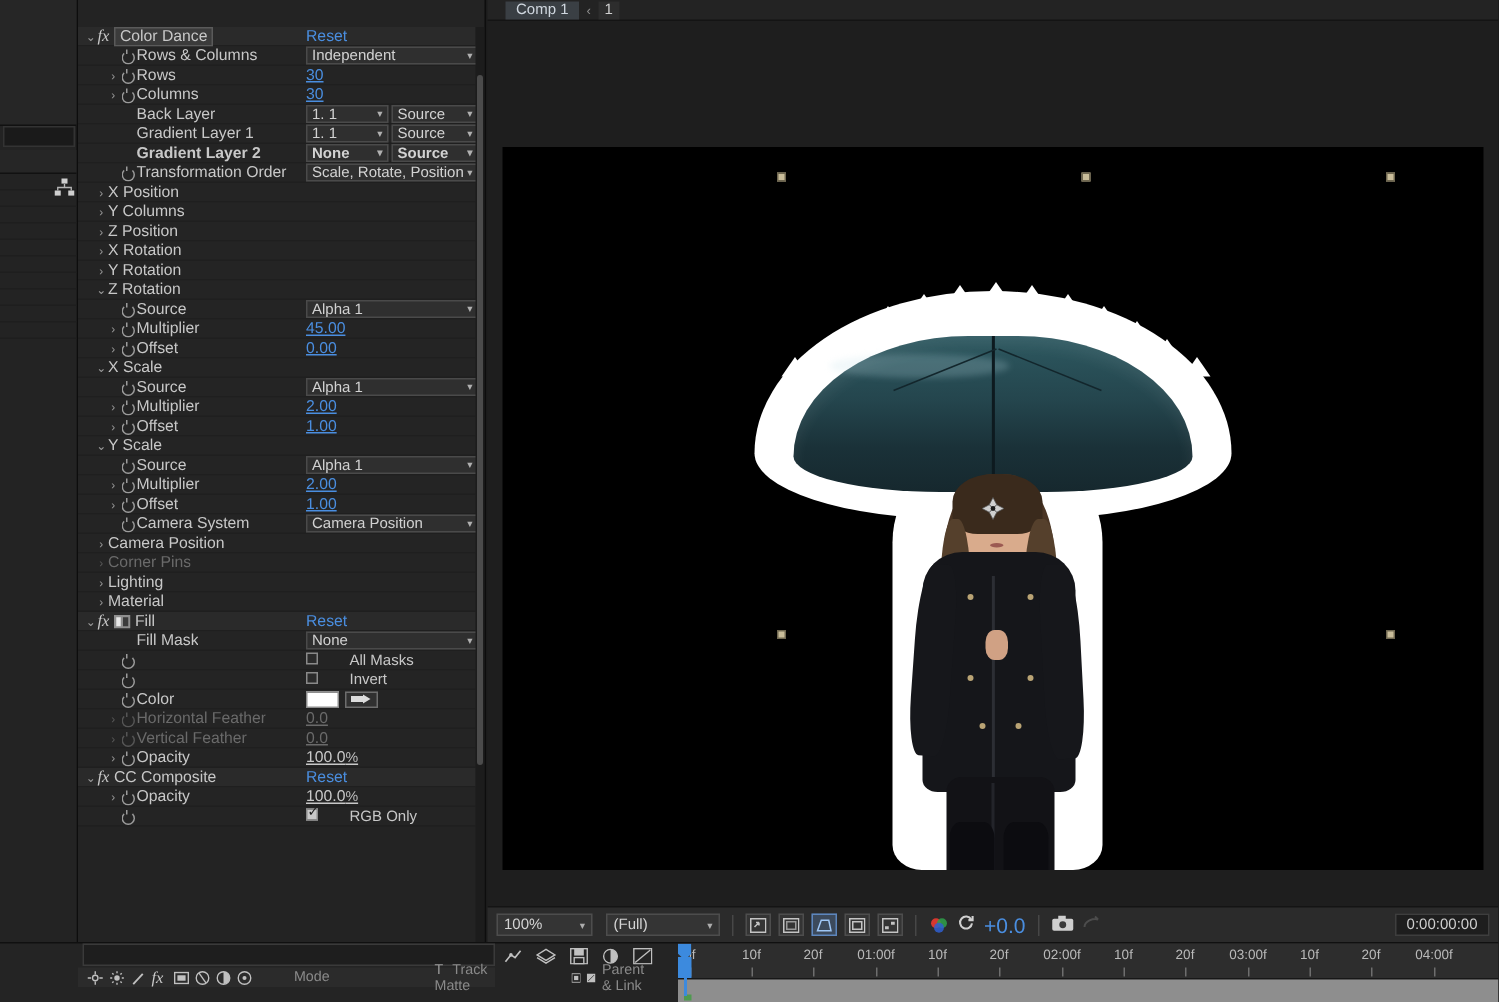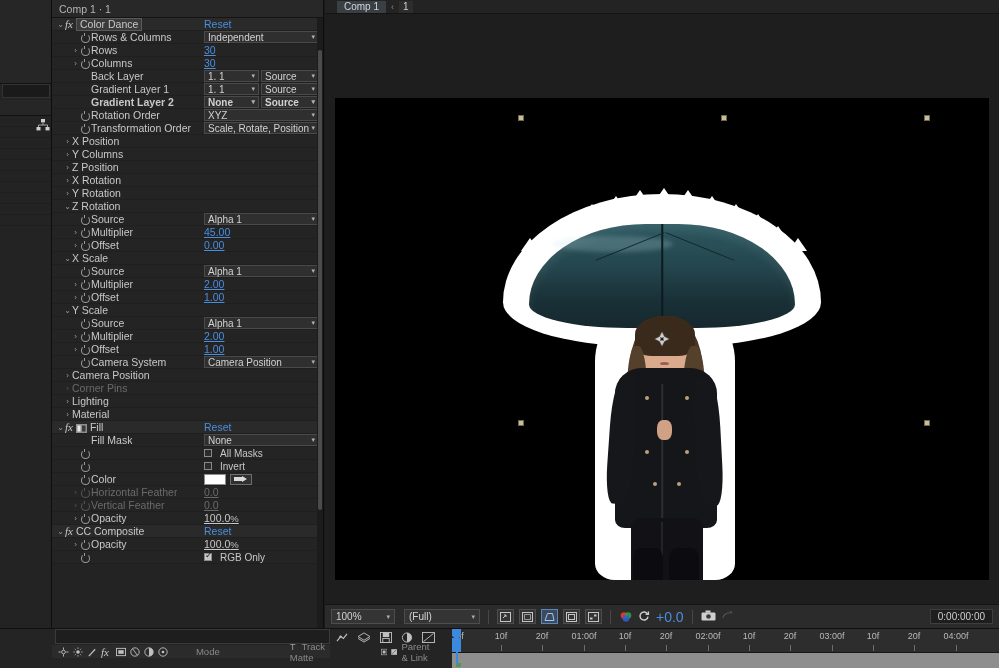--- a/index.html
+++ b/index.html
@@ -73,21 +73,21 @@
   .dd{
     position:absolute; height:12px; background:#2f2f2f; border:1px solid #4a4a4a;
     display:flex; align-items:center; padding:0 3px; font-size:10px; color:#d2d2d2;
     cursor:pointer;
   }
   .dd .car{ margin-left:auto; font-size:7px; color:#b0b0b0;}
   .dd.wide{ left:152px; width:115px; }
   .dd.half{ left:152px; width:55px; }
   .dd.half2{ left:209px; width:58px; }
 
-  .cbrow{ position:absolute; left:152px; display:flex; align-items:center; gap:8px;}
+  .cbrow{ position:absolute; left:152px; display:flex; gap:21px;}
   .cbox{ width:8px; height:8px; border:1px solid #8a8a8a; background:#2b2b2b; display:inline-block;}
   .cbox.checked{ background:#c9c9c9; position:relative;}
   .cbox.checked::after{ content:"✓"; position:absolute; left:0px; top:-4px; font-size:9px; color:#1f1f1f;}
   .cblabel{ font-size:10px; color:#c8c8c8;}
 
   .swatch{ position:absolute; left:152px; width:22px; height:11px; background:#ffffff; border:1px solid #8d8d8d; cursor:pointer;}
   .eyed{ position:absolute; left:178px; width:22px; height:11px; background:#303030; border:1px solid #6d6d6d;
          display:flex; align-items:center; justify-content:center; cursor:pointer;}
 
   
@@ -204,23 +204,20 @@
   </div>
   <svg id="lr-tree-icon" viewBox="0 0 14 14">
     <rect x="5" y="1" width="4" height="3.4" fill="#cfcfcf"></rect>
     <rect x="0.5" y="9" width="4" height="3.4" fill="#cfcfcf"></rect>
     <rect x="9.5" y="9" width="4" height="3.4" fill="#cfcfcf"></rect>
     <path d="M7 4.6 V7 M2.5 9 V7 H11.5 V9" stroke="#b4b4b4" stroke-width="0.9" fill="none"></path>
   </svg>
 </div>
 
 <div id="fx-panel">
-  <div id="fx-tabbar">
-    <span class="tlabel">Comp 1 · 1</span>
-  </div>
   <div id="fx-list">
       <div class="fxrow hdr">
         <span class="tw">⌄</span>
         <span class="fxglyph">fx</span>
         <span class="lname boxed">Color Dance</span>
         <span class="reset">Reset</span>
       </div>
       <div class="fxrow sub" style="padding-left: 28px;">
         <span class="sw on"></span>
         <span class="lname">Rows &amp; Columns</span>
@@ -267,28 +264,20 @@
       </div>
       <div class="fxrow sub" style="padding-left: 28px; font-weight: bold;">
         <span class="sw"></span>
         <span class="lname">Gradient Layer 2</span>
         <div class="dd half">
           <span>None</span>
           <span class="car">▾</span>
         </div>
         <div class="dd half2">
           <span>Source</span>
-          <span class="car">▾</span>
-        </div>
-      </div>
-      <div class="fxrow sub" style="padding-left: 28px;">
-        <span class="sw on"></span>
-        <span class="lname">Rotation Order</span>
-        <div class="dd wide">
-          <span>XYZ</span>
           <span class="car">▾</span>
         </div>
       </div>
       <div class="fxrow sub" style="padding-left: 28px;">
         <span class="sw on"></span>
         <span class="lname">Transformation Order</span>
         <div class="dd wide">
           <span>Scale, Rotate, Position</span>
           <span class="car">▾</span>
         </div>

